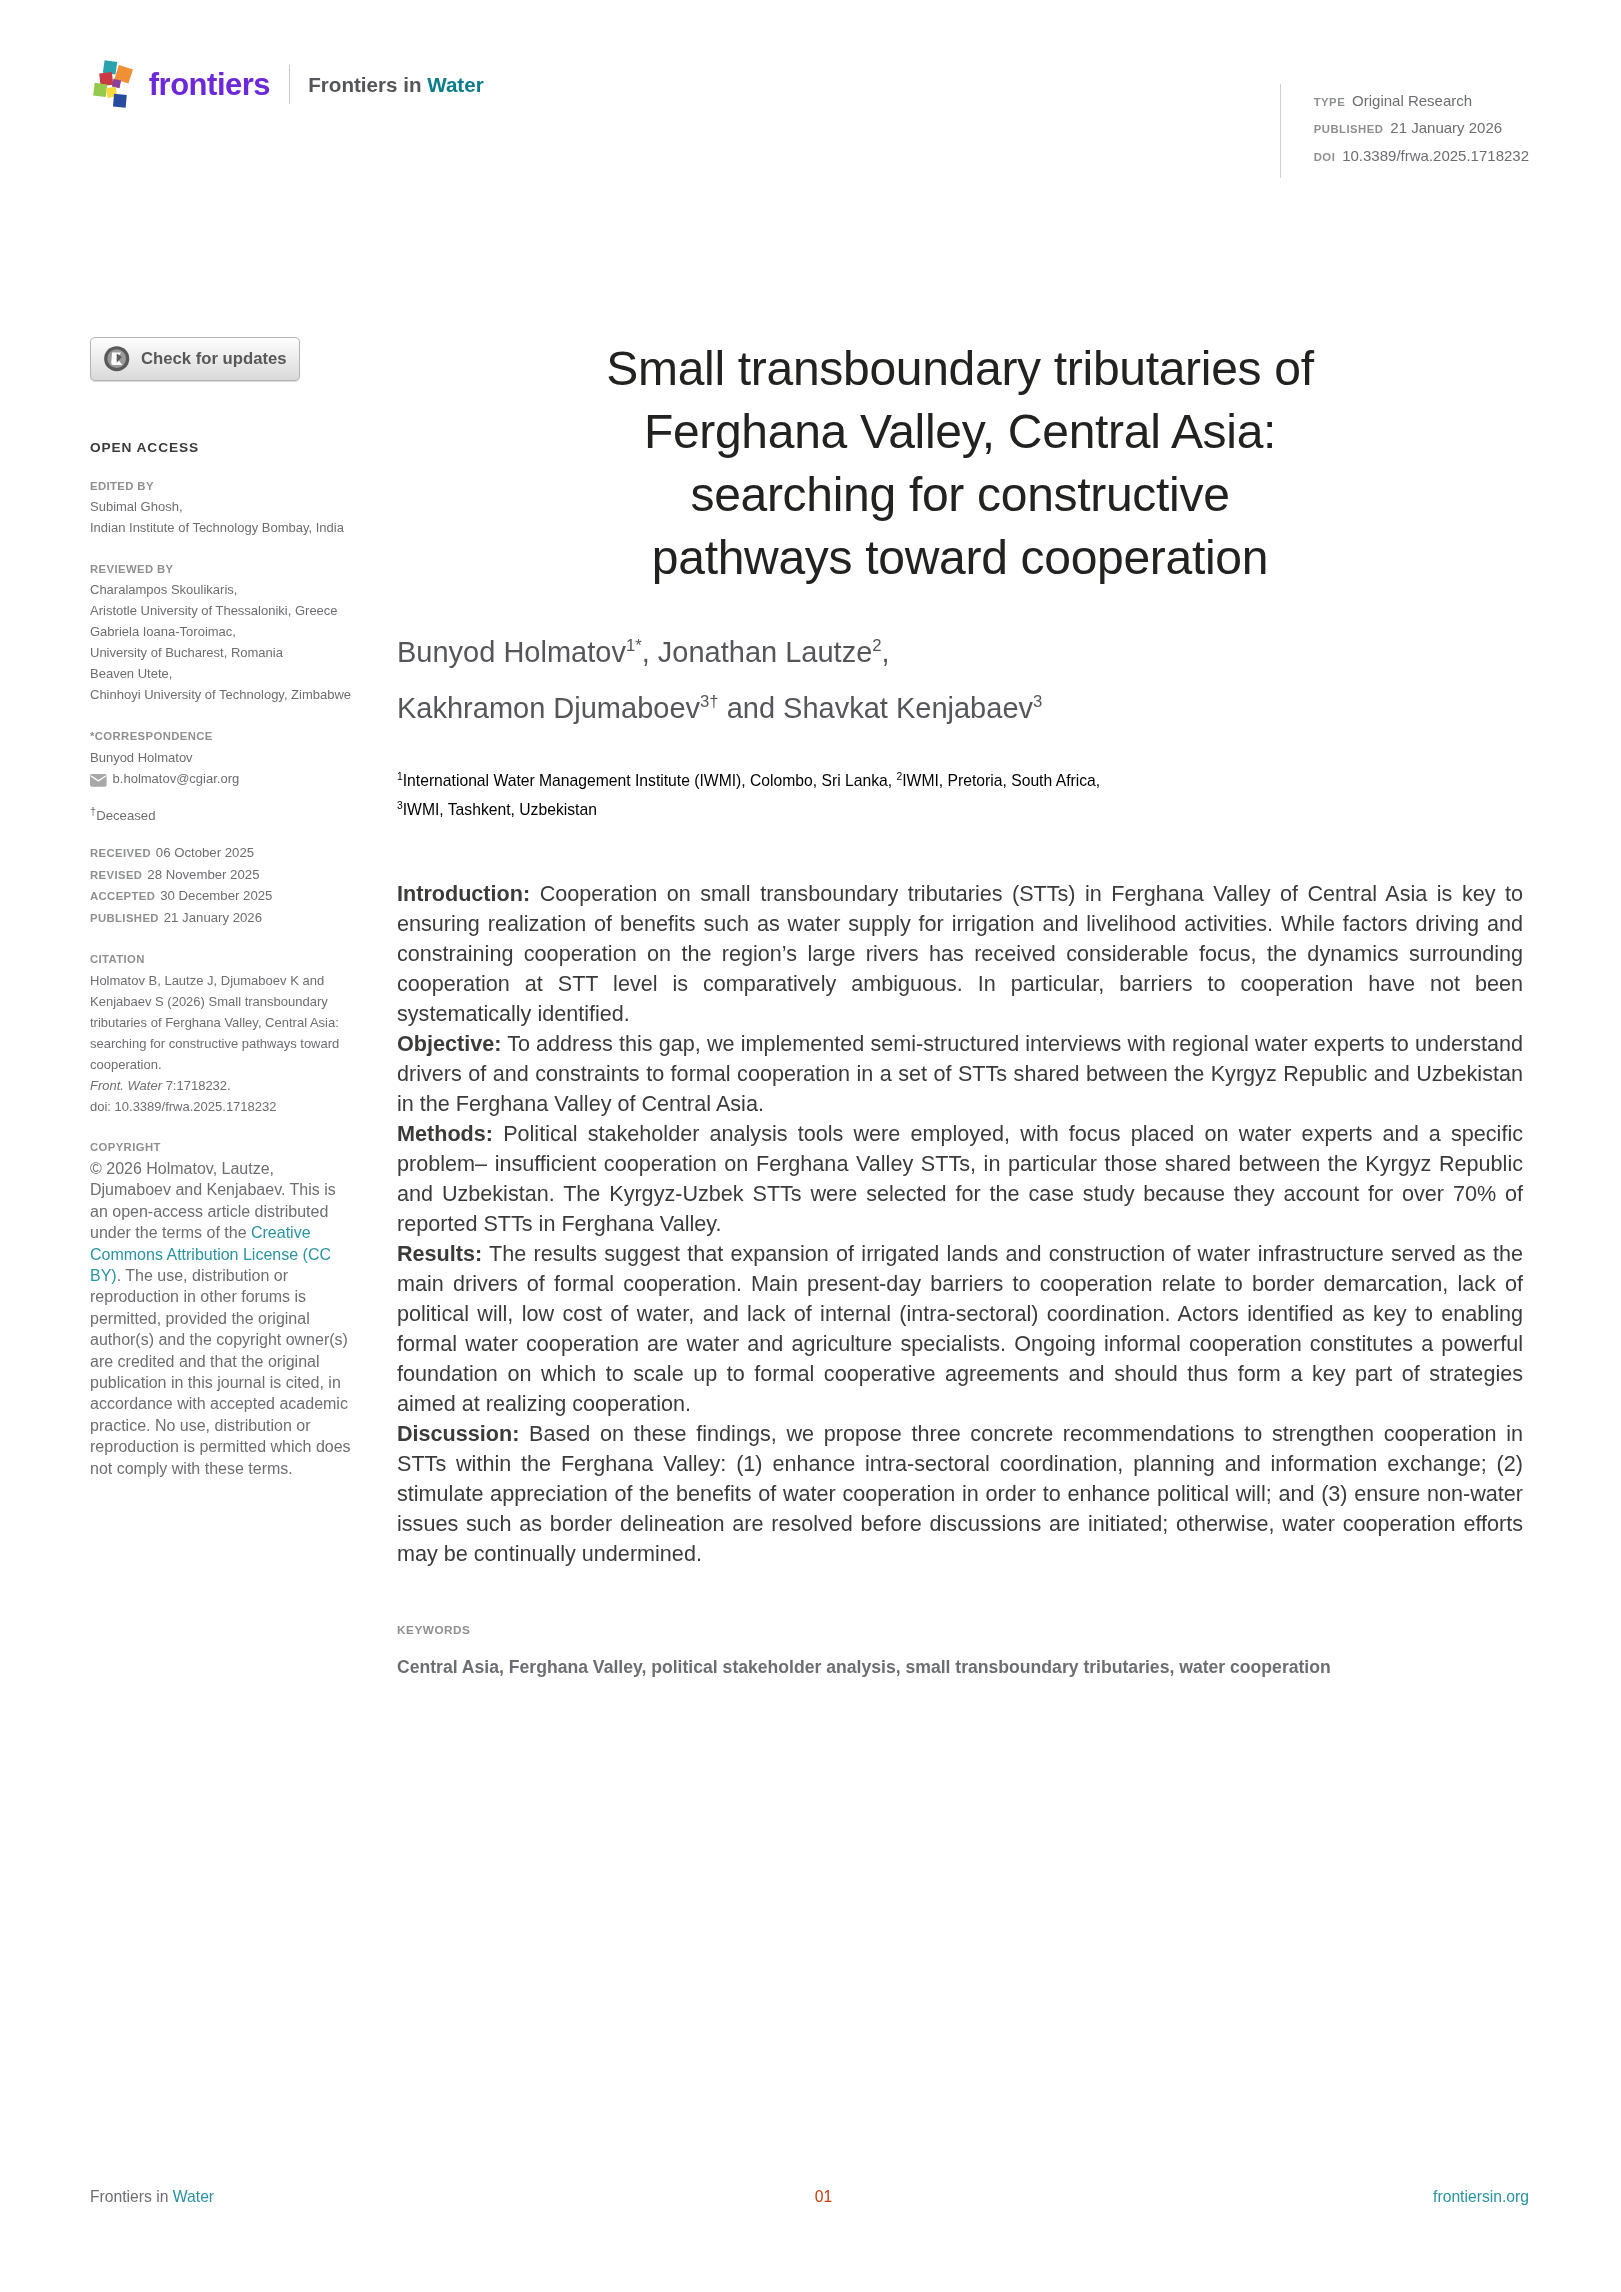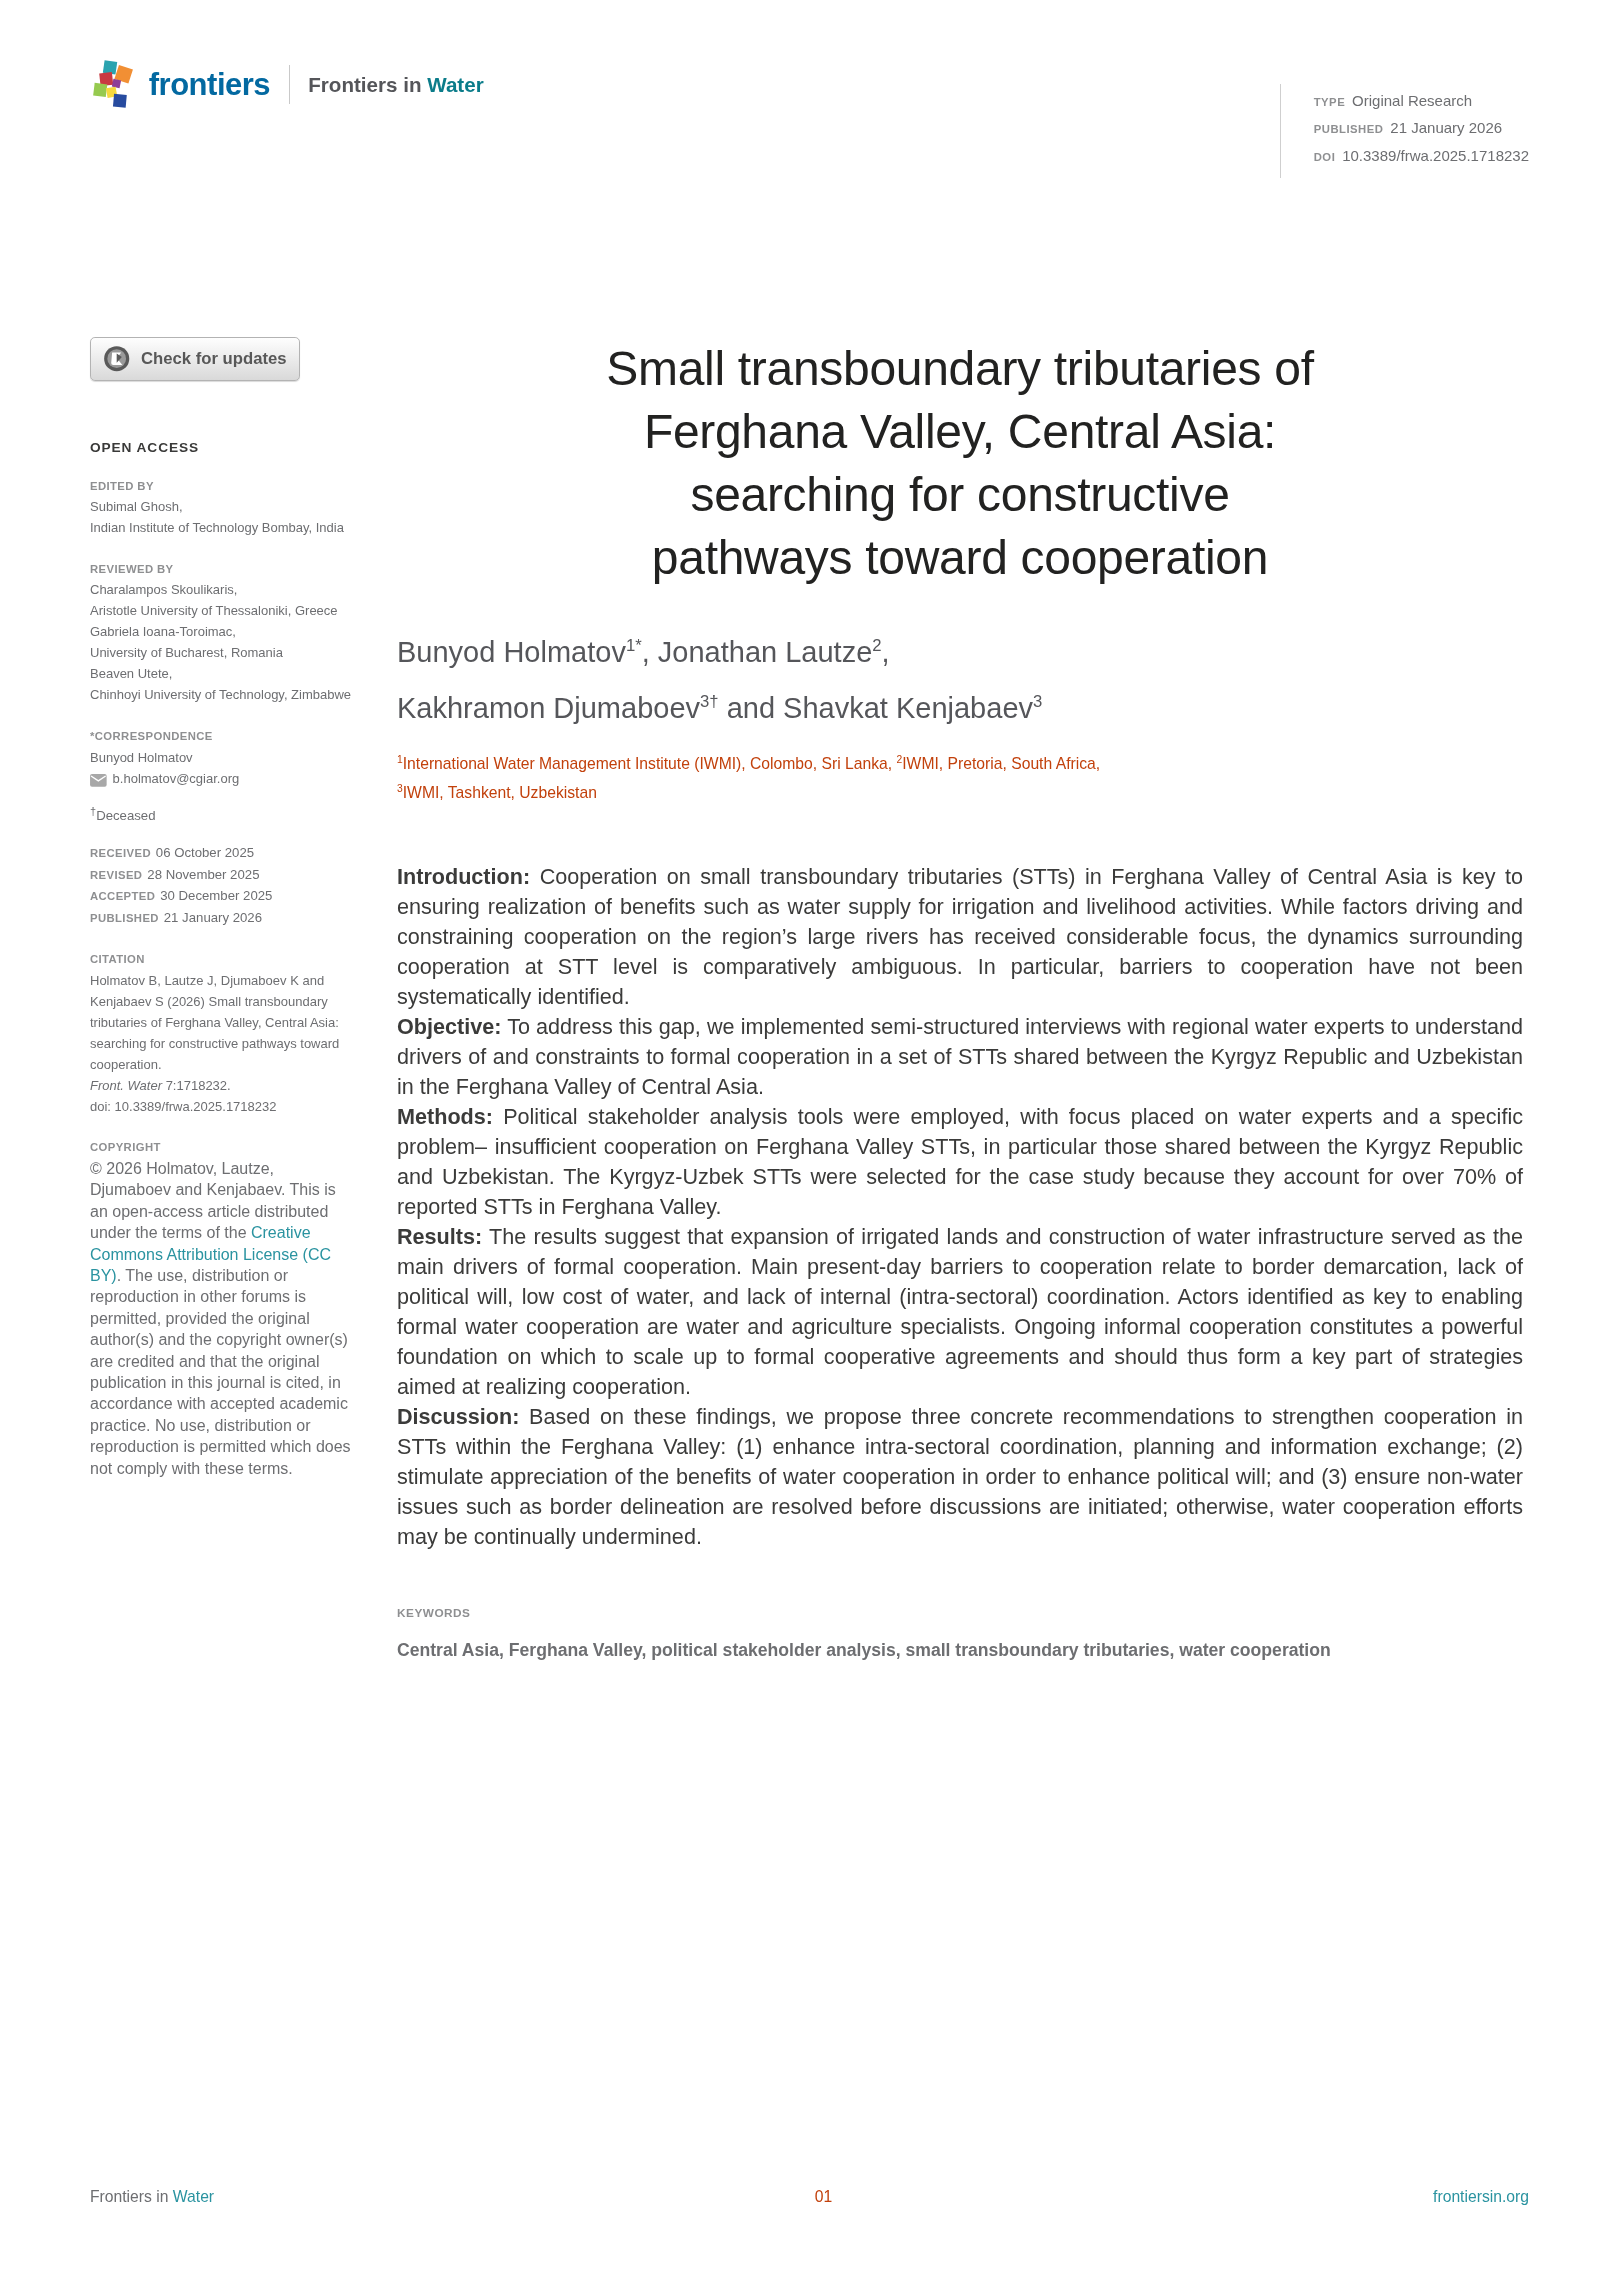--- a/index.html
+++ b/index.html
@@ -3,21 +3,21 @@
 <meta charset="utf-8">
 <style>
   * { box-sizing: border-box; }
   html,body { margin:0; padding:0; background:#ffffff; }
   body { font-family:"Liberation Sans", sans-serif; }
   .page { position:relative; width:1621px; height:2293px; background:#fff; overflow:hidden; }
 
   
   .header-left { position:absolute; left:90px; top:53px; display:flex; align-items:center; }
   .logo-cubes { width:51px; height:63px; }
-  .logo-word { font-size:31px; font-weight:bold; color:#0369a1; margin-left:7.8px; letter-spacing:-0.5px; }
+  .logo-word { font-size:31px; font-weight:bold; color:#6d28d9; margin-left:7.8px; letter-spacing:-0.5px; }
   .logo-divider { width:1px; height:39px; background:#c9c9c9; margin:0 18.6px; }
   .journal-lockup { font-size:20.6px; font-weight:bold; color:#55565a; }
   .journal-lockup .teal { color:#0b7c8a; }
 
   .header-meta { position:absolute; top:84px; right:92px; border-left:1px solid #cfcfcf; padding:3.9px 0 7.8px 33px; }
   .meta-row { font-size:15px; color:#6d6e71; line-height:25.5px; white-space:nowrap; }
   .meta-label { font-size:11.3px; font-weight:bold; color:#8e8f91; letter-spacing:0.5px; margin-right:6.9px; }
 
   
   .content { position:absolute; left:90px; top:337px; width:1439px; display:grid;
@@ -40,21 +40,21 @@
   .date-row { font-size:13.2px; color:#6d6e71; line-height:21.6px; }
   .date-row .side-label { margin-right:4.9px; }
   .citation-body em { font-style:italic; }
   .side-link { color:#2a93a0; }
   .copyright-text { font-size:16px; color:#6d6e71; line-height:21.4px; }
 
   
   .title { font-size:48px; line-height:63px; color:#222221; font-weight:400; letter-spacing:-0.3px; }
   .authors { margin-top:32px; font-size:29px; line-height:49px; color:#55565a; }
   .authors sup { font-size:16.7px; }
-  .affiliations { margin-top:16px; font-size:15.7px; color:#c2410c; line-height:24.5px; }
+  .affiliations { margin-top:33px; font-size:15.7px; color:#000000; line-height:24.5px; }
   .affiliations sup { font-size:10.3px; }
   .abstract { margin-top:56px; font-size:21.6px; line-height:30px; color:#3b3b3a; text-align:justify; }
   .abstract p { margin:0; }
   .abstract .lead { font-weight:bold; }
   .kw-label { margin-top:54px; font-size:11.8px; font-weight:bold; color:#8e8f91; letter-spacing:0.5px; }
   .keywords { margin-top:17.6px; max-width:965px; font-size:17.6px; font-weight:bold; color:#6d6e71; line-height:27.4px; }
 
   
   .footer { position:absolute; left:90px; top:2188px; width:1439px; display:flex;
             justify-content:space-between; align-items:baseline; font-size:15.7px; color:#6d6e71; }

